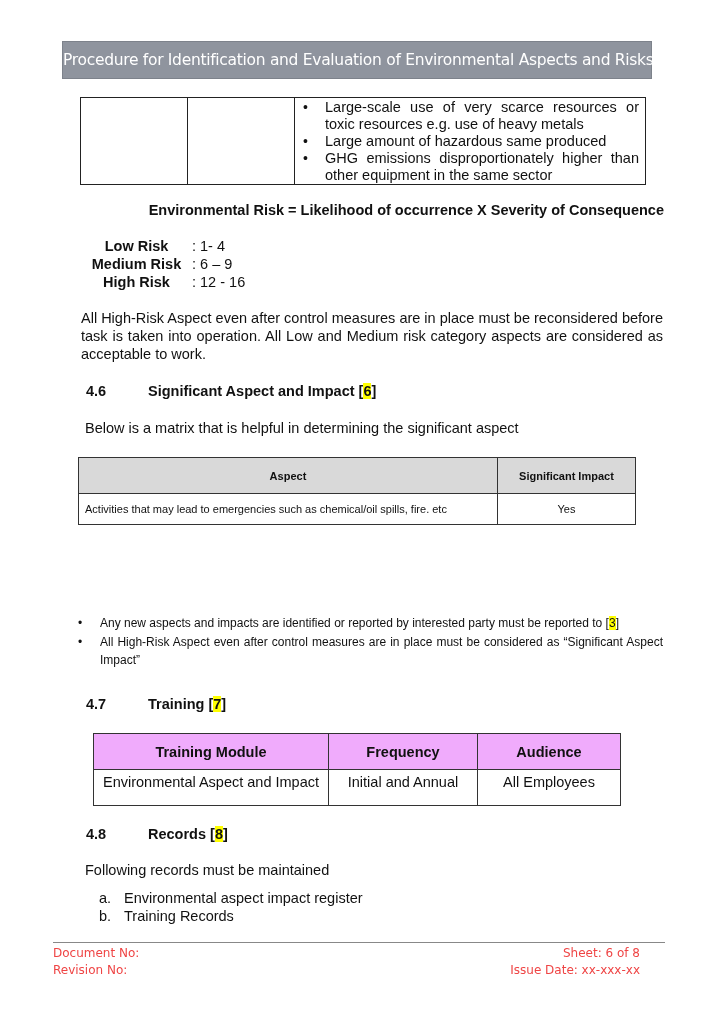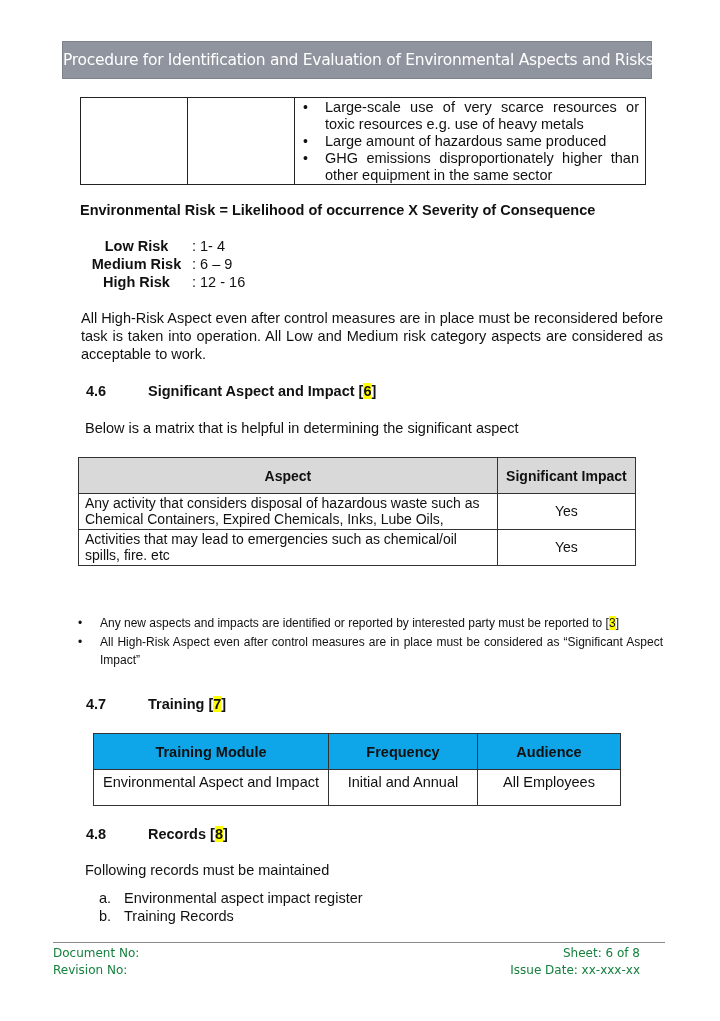--- a/index.html
+++ b/index.html
@@ -9,44 +9,44 @@
   .hdr { left:62px; top:41px; width:590px; height:38px; background:#8f949e;
          border:1px solid #7d828b; box-sizing:border-box;
          color:#fff; font-family:"DejaVu Sans", sans-serif; font-size:15.5px;
          line-height:36px; text-align:center; letter-spacing:-0.3px; white-space:nowrap; }
   table { border-collapse:collapse; }
   .t1 { left:80px; top:97px; width:566px; height:88px; font-size:14.5px; }
   .t1 td { border:1.5px solid #222; vertical-align:top; padding:0; }
   .t1 ul { margin:0; padding:0 6px 0 30px; list-style:none; }
   .t1 li { position:relative; line-height:17px; text-align:justify; }
   .t1 li::before { content:"•"; position:absolute; left:-22px; top:0; font-size:14px; }
-  .formula { left:80px; top:202px; width:584px; text-align:left; font-weight:bold; font-size:14.5px; }
+  .formula { left:80px; top:202px; width:584px; text-align:right; font-weight:bold; font-size:14.5px; }
   .risk { left:81px; font-size:14.5px; line-height:18px;text-align:center; }
   .risk .lbl { display:inline-block; width:111px; font-weight:bold; }
   .para { left:81px; width:582px; font-size:14.5px; line-height:18px; text-align:justify; }
   .h { font-weight:bold; font-size:14.5px; }
   .h .num { display:inline-block; width:62px; }
   .hl { background:#ffff00; }
-  .t2 { left:78px; top:457px; width:558px; font-size:14px; }
+  .t2 { left:78px; top:457px; width:558px; font-size:11px; }
   .t2 th, .t2 td { border:1.5px solid #333; }
   .t2 th { background:#d9d9d9; font-weight:bold; line-height:16px; }
   .t2 td { line-height:16px; padding:1px 6px 2px 6px; height:31px; box-sizing:border-box; }
   .t2 td.c { text-align:center; }
   .bul { left:81px; width:582px; font-size:12px; line-height:18px; }
   .bul li { position:relative; padding-left:19px; text-align:justify; list-style:none; margin-bottom:1px; }
   .bul li::before { content:"•"; position:absolute; left:-3px; }
   .bul ul { margin:0; padding:0; }
   .t3 { left:93px; top:733px; width:528px; font-size:14.5px; }
   .t3 th, .t3 td { border:1.5px solid #333; text-align:center; }
-  .t3 th { background:#0ea5e9; height:33px; }
+  .t3 th { background:#f0abfc; height:33px; }
   .t3 td { height:36px; vertical-align:top; padding-top:4px; box-sizing:border-box; }
   .ol { left:99px; font-size:14.5px; line-height:18px; }
   .ol .m { display:inline-block; width:25px; }
   .footline { left:53px; top:942px; width:612px; border-top:1.5px solid #888; }
-  .foot { font-family:"DejaVu Sans", sans-serif; font-size:12px; color:#15803d; }
+  .foot { font-family:"DejaVu Sans", sans-serif; font-size:12px; color:#ef4444; }
 </style>
 </head>
 <body>
 
 <div class="abs hdr">Procedure for Identification and Evaluation of Environmental Aspects and Risks</div>
 
 <table class="abs t1">
   <tbody>
       <tr>
     <td style="width:106px"></td>
@@ -80,24 +80,20 @@
   <span class="num">4.6</span><span>Significant Aspect and Impact [</span><span class="hl">6</span><span>]</span>
 </div>
 
 <div class="abs" style="left:85px; top:420px; font-size:14.5px">Below is a matrix that is helpful in determining the significant aspect</div>
 
 <table class="abs t2">
   <tbody>
       <tr>
     <th style="width:420px; height:33px">Aspect</th>
     <th style="width:136px">Significant Impact</th>
-  </tr>
-  <tr>
-    <td>Any activity that considers disposal of hazardous waste such as Chemical Containers, Expired Chemicals, Inks, Lube Oils,</td>
-    <td class="c">Yes</td>
   </tr>
   <tr>
     <td>Activities that may lead to emergencies such as chemical/oil spills, fire. etc</td>
     <td class="c">Yes</td>
   </tr>
 </tbody>
   </table>
 
 <div class="abs bul" style="top:614px">
   <ul>

